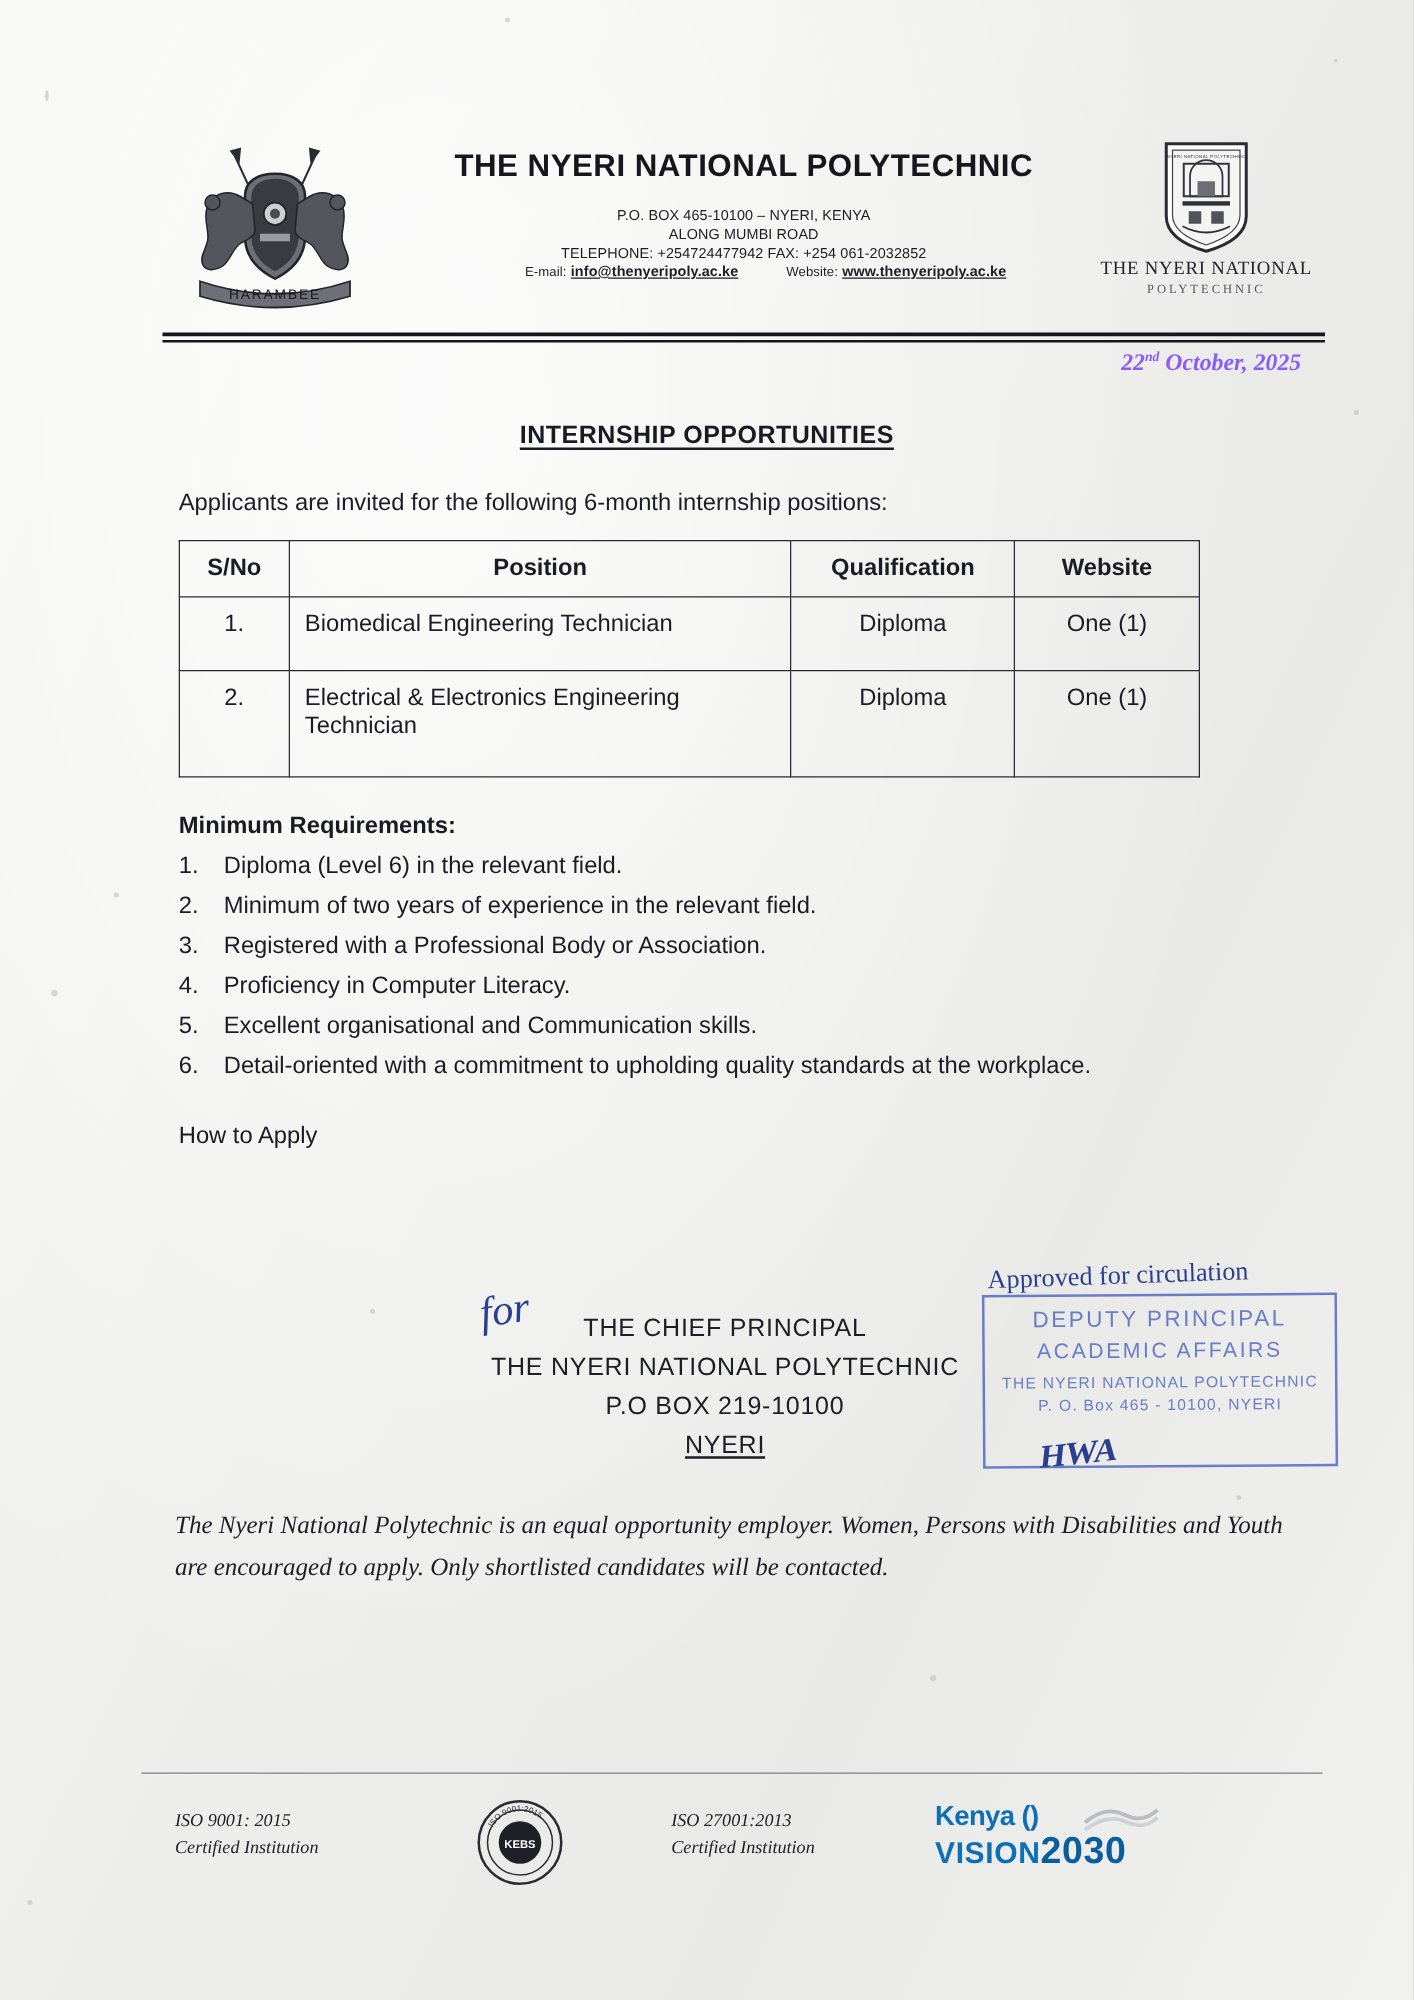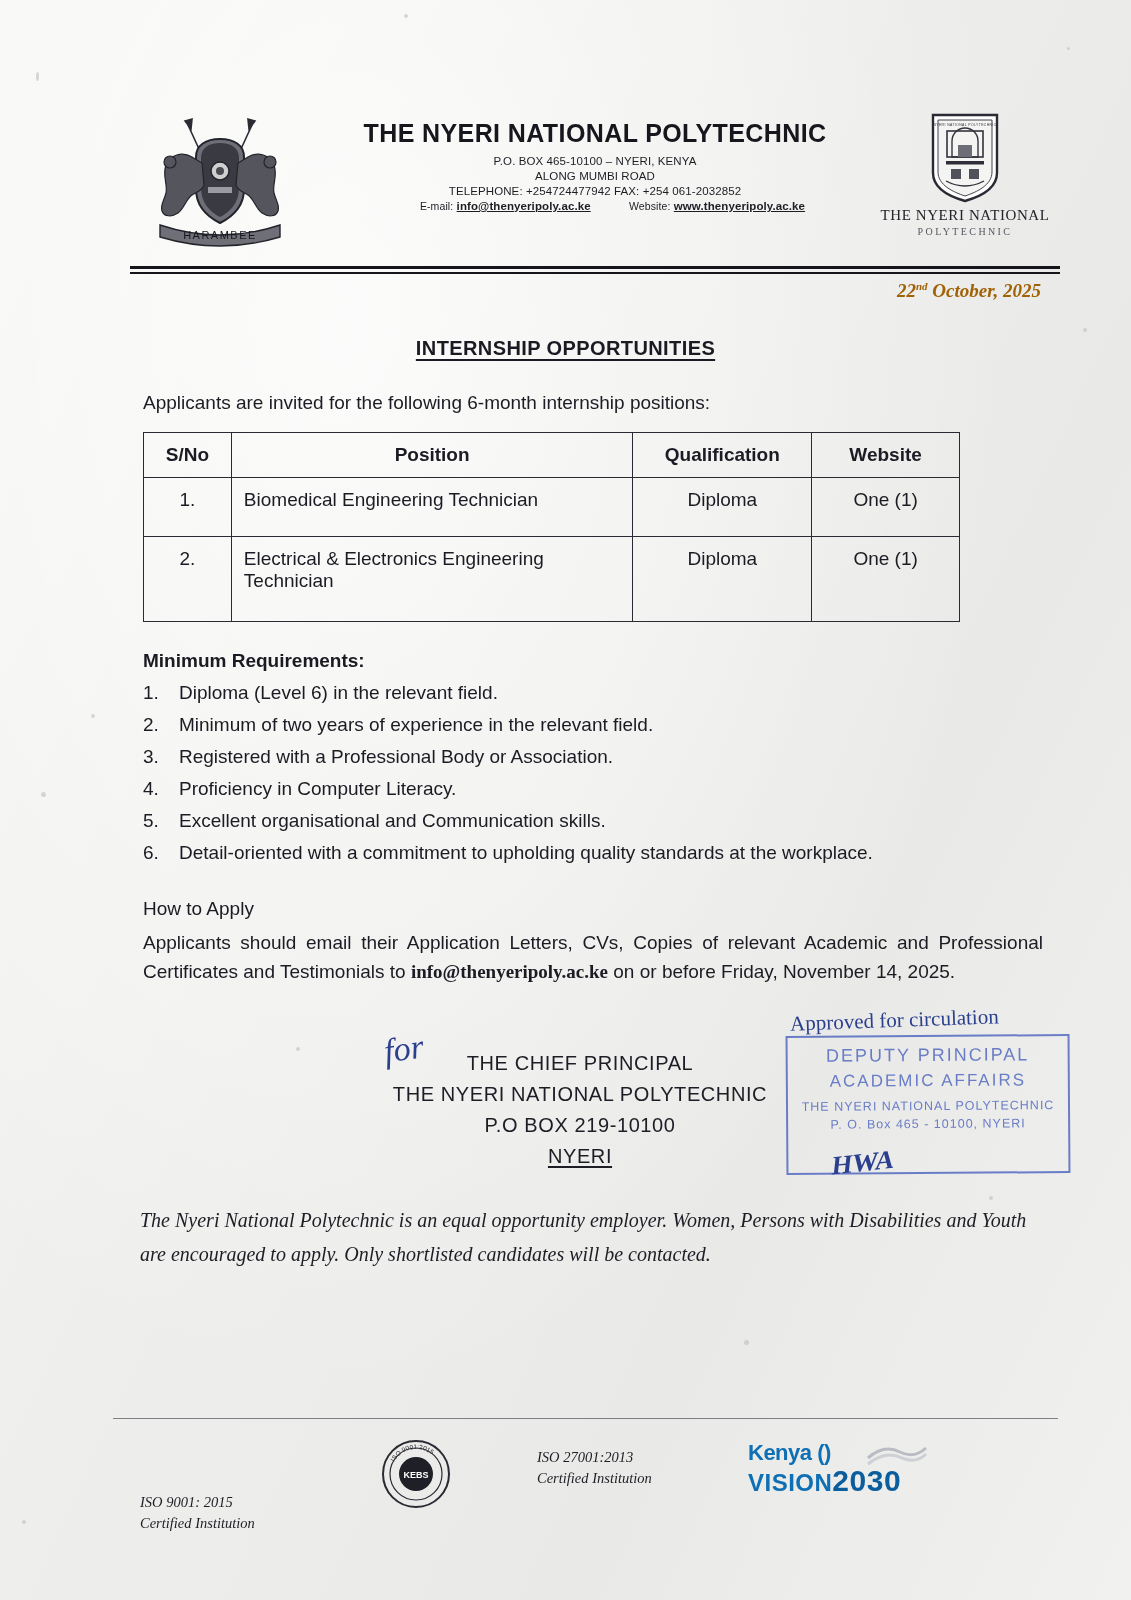--- a/index.html
+++ b/index.html
@@ -62,21 +62,21 @@
   .inst-title {
     font-size: 25px;
     font-weight: bold;
     letter-spacing: .4px;
     color: #16161c;
     white-space: nowrap;
   }
   .inst-line {
     font-size: 11.5px;
     color: #1d1d24;
-    margin-top: 7px;
+    margin-top: 19px;
     letter-spacing: .1px;
   }
   .inst-line.tight { margin-top: 3px; }
   .inst-line .u { text-decoration: underline; font-weight: bold; }
   .inst-line .small-label { font-size: 10.5px; padding-left: 35px; }
 
   .poly-logo {
     position: absolute;
     right: 0;
     top: 6px;
@@ -114,21 +114,21 @@
   .rule-thin  { top: 272px; height: 1.5px; }
 
   .doc-date {
     position: absolute;
     right: 90px;
     top: 280px;
     font-family: "Liberation Serif", serif;
     font-style: italic;
     font-size: 19px;
     font-weight: bold;
-    color: #a16207;
+    color: #8b5cf6;
   }
   .doc-date sup { font-size: 11px; }
 
   
   .doc-title {
     position: absolute;
     top: 337px;
     left: 0;
     width: 100%;
     text-align: center;
@@ -307,21 +307,21 @@
     background: #7e7e86;
   }
   .iso {
     position: absolute;
     font-family: "Liberation Serif", serif;
     font-style: italic;
     font-size: 14.5px;
     line-height: 1.45;
     color: #1d1d25;
   }
-  .iso-1 { left: 140px; top: 1447px; margin-top: 45px; }
+  .iso-1 { left: 140px; top: 1447px; }
   .iso-2 { left: 537px; top: 1447px; }
   .kebs {
     position: absolute;
     left: 380px;
     top: 1438px;
     width: 72px;
     height: 72px;
   }
   .vision {
     position: absolute;
@@ -471,23 +471,20 @@
     <ul class="req-list">
       <li><span class="num">1.</span><span>Diploma (Level 6) in the relevant field.</span></li>
       <li><span class="num">2.</span><span>Minimum of two years of experience in the relevant field.</span></li>
       <li><span class="num">3.</span><span>Registered with a Professional Body or Association.</span></li>
       <li><span class="num">4.</span><span>Proficiency in Computer Literacy.</span></li>
       <li><span class="num">5.</span><span>Excellent organisational and Communication skills.</span></li>
       <li><span class="num">6.</span><span>Detail-oriented with a commitment to upholding quality standards at the workplace.</span></li>
     </ul>
 
     <div class="sec-head apply-head">How to Apply</div>
-    <div class="apply-body">
-      <span>Applicants should email their Application Letters, CVs, Copies of relevant Academic and Professional Certificates and Testimonials to </span><b>info@thenyeripoly.ac.ke</b><span> on or before Friday, November 14, 2025.</span>
-    </div>
 
     <div class="for-mark">for</div>
     <div class="sign-block">
       <div>THE CHIEF PRINCIPAL</div>
       <div>THE NYERI NATIONAL POLYTECHNIC</div>
       <div>P.O BOX 219-10100</div>
       <div class="nyeri">NYERI</div>
     </div>
 
     <div class="approved-note">Approved for circulation</div>

